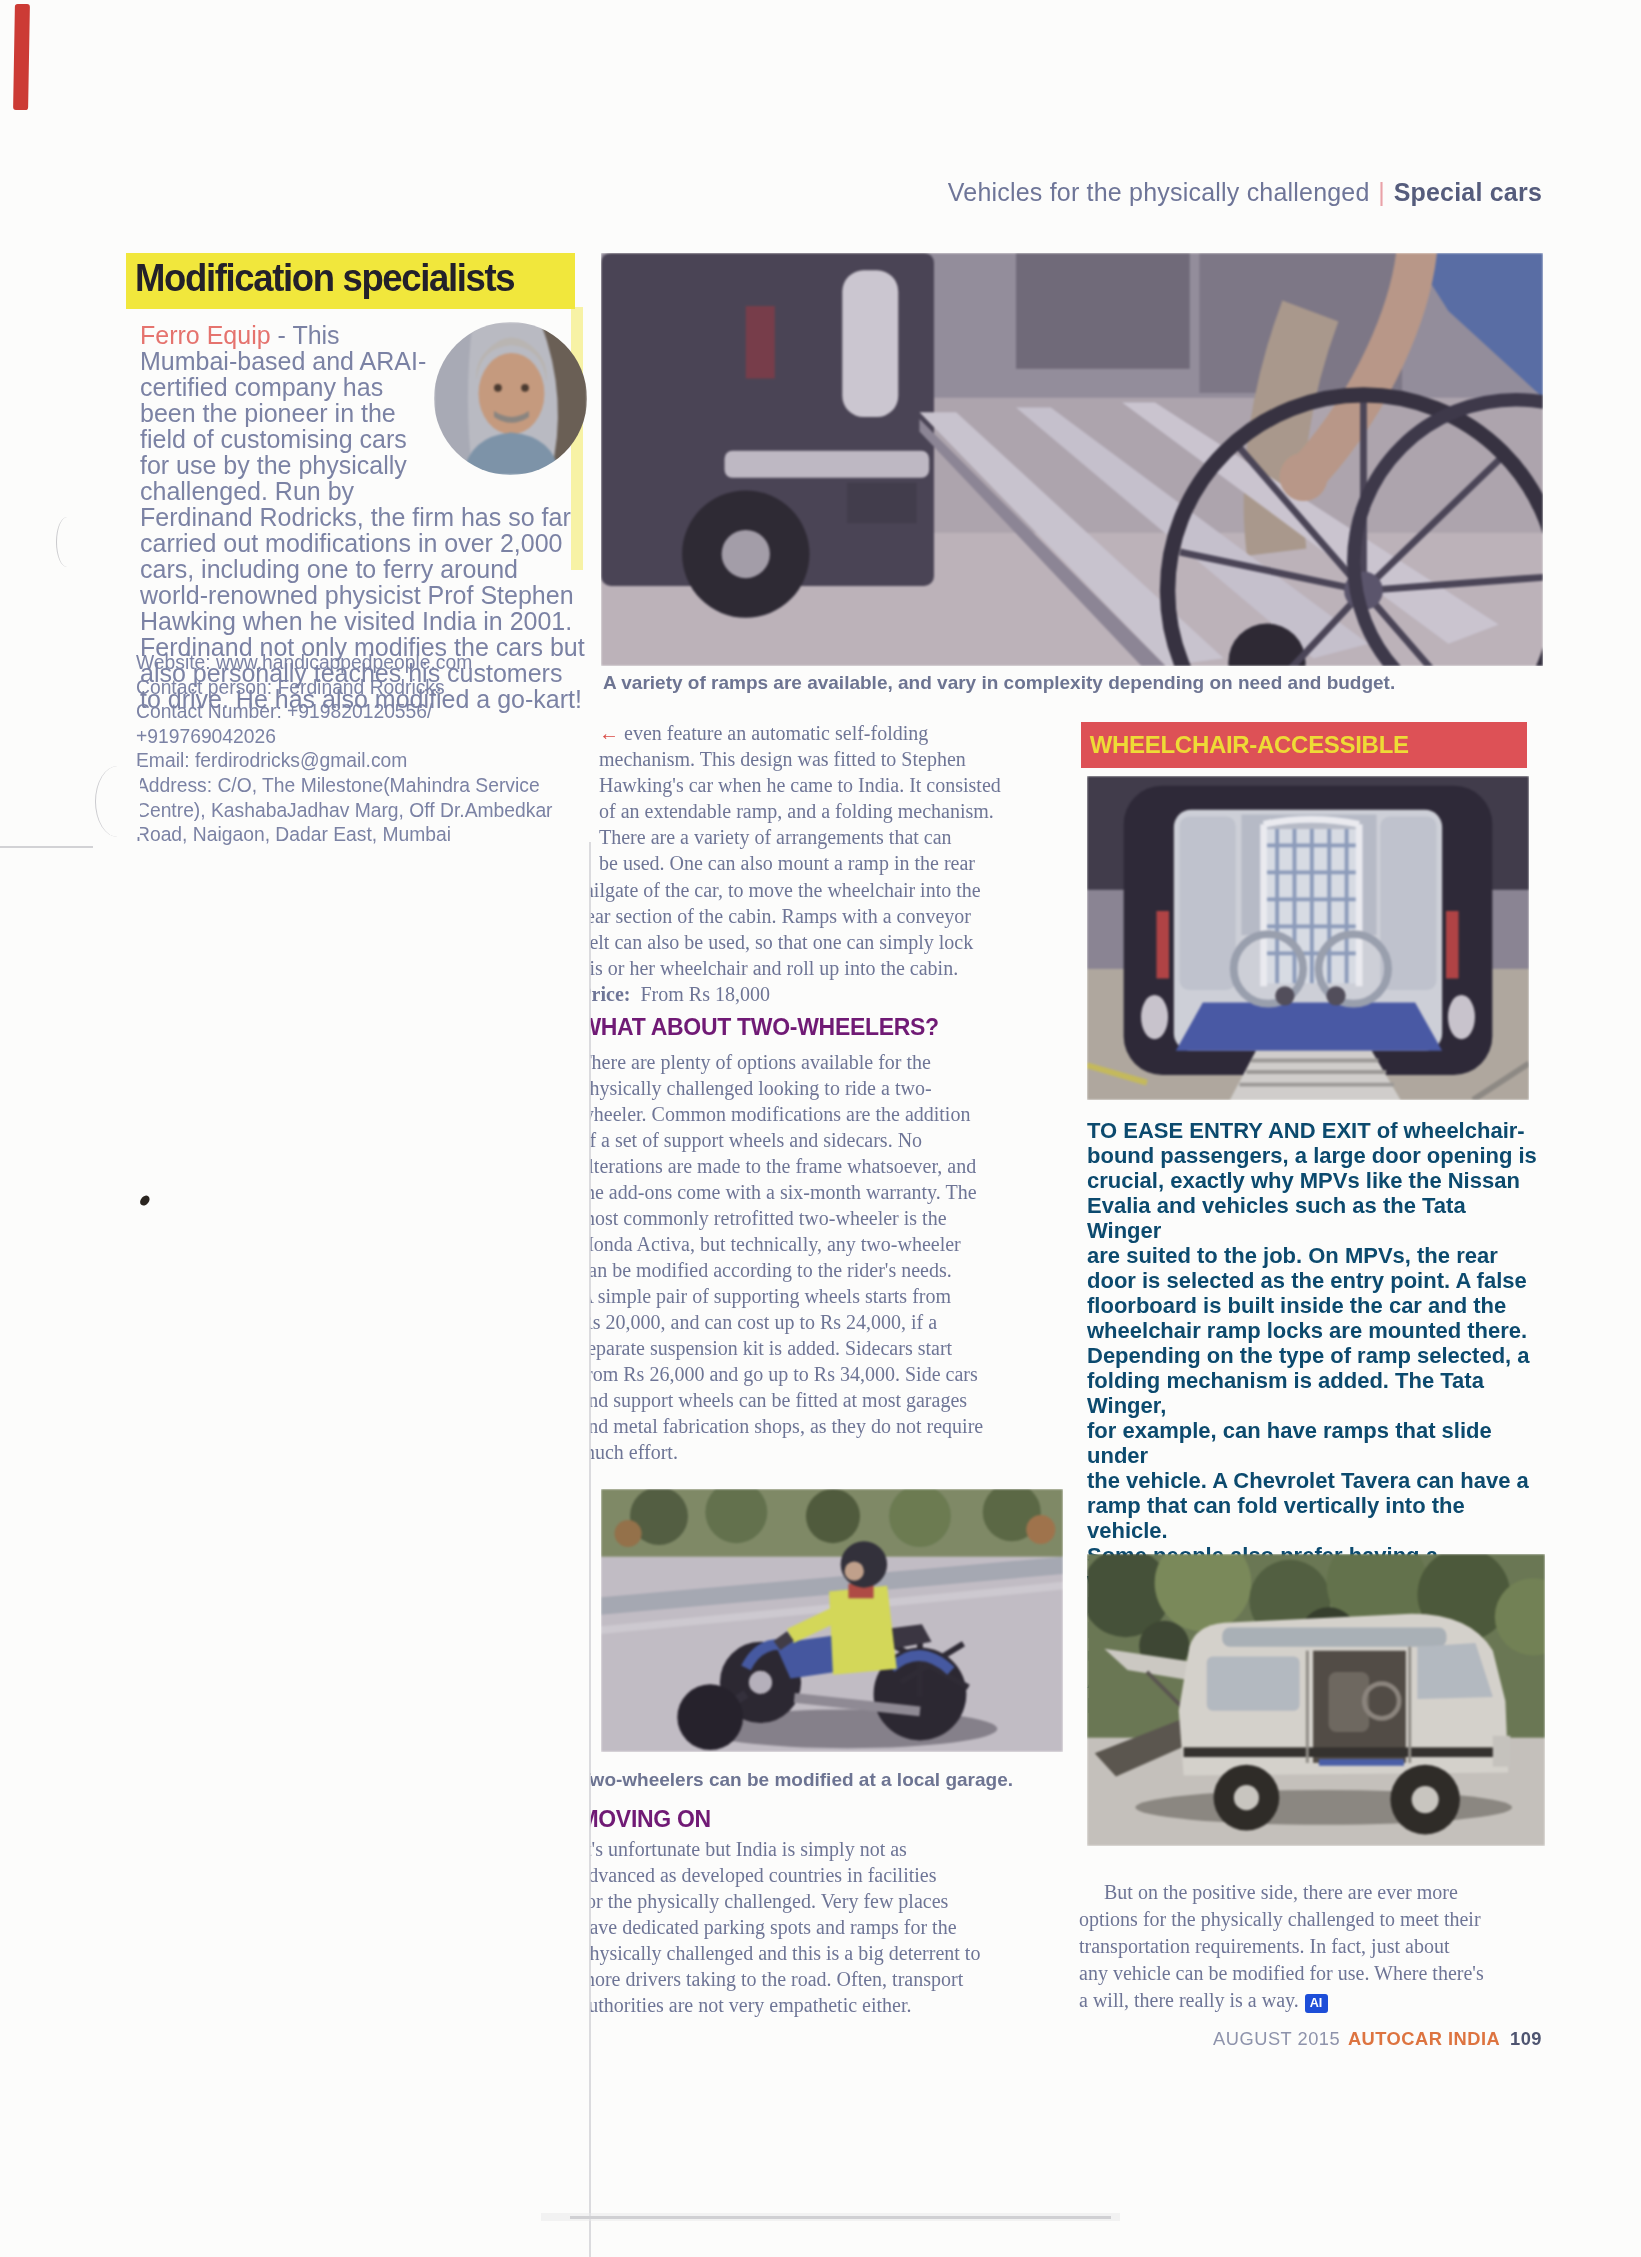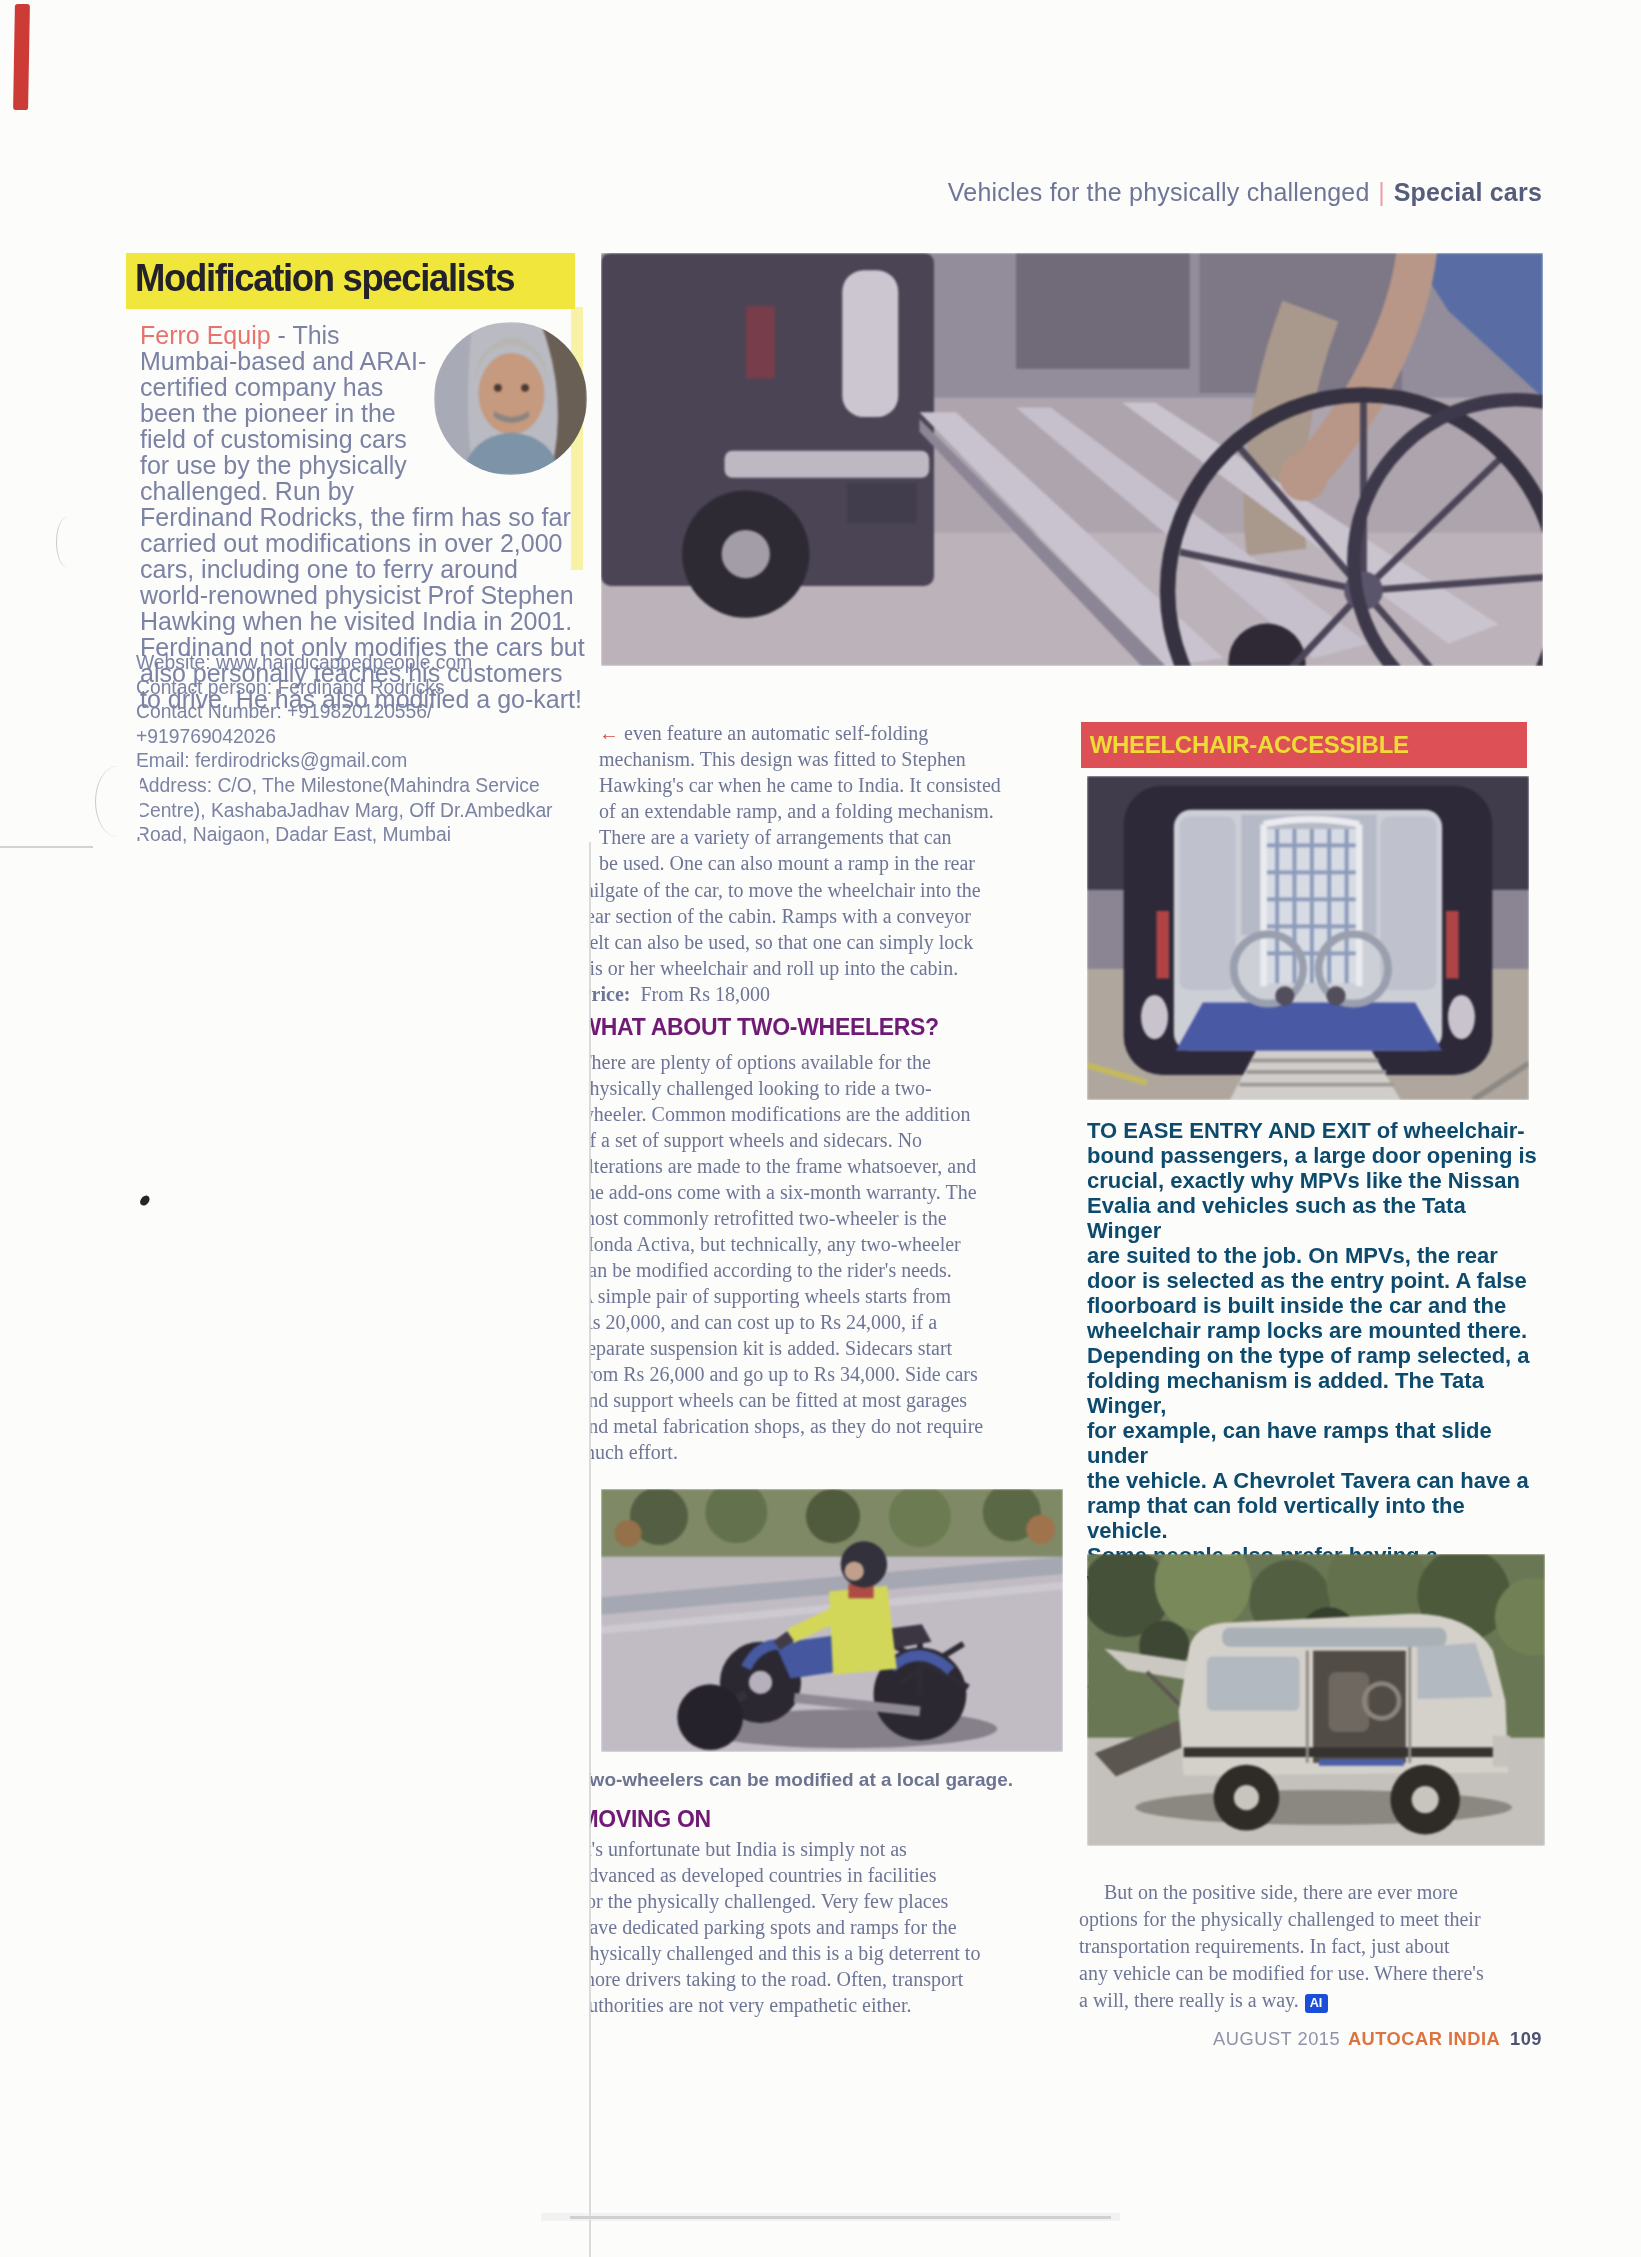--- a/index.html
+++ b/index.html
@@ -136,20 +136,21 @@
           <line x1="790" y1="350" x2="600" y2="310"></line>
         <line x1="790" y1="350" x2="660" y2="200"></line>
       </g>
       <circle cx="790" cy="350" r="203" fill="none" stroke="#2c2838" stroke-width="16"></circle>
       <circle cx="790" cy="350" r="20" fill="#55506a"></circle>
       <circle cx="948" cy="320" r="168" fill="none" stroke="#343044" stroke-width="14"></circle>
       <circle cx="728" cy="232" r="25" fill="#c49a82"></circle>
       <rect width="976" height="428" fill="#8a7f98" opacity=".12"></rect>
     </svg>
   </div>
+  <div class="abs caption cap1">A variety of ramps are available, and vary in complexity depending on need and budget.</div>
 
   <div class="abs serif pre p1a"><span class="red-arrow">←</span> <span>even feature an automatic self-folding
 mechanism.  This design was fitted to Stephen
 Hawking's car when he came to India. It consisted
 of an extendable ramp, and a folding mechanism.
 There are a variety of arrangements that can
 be used. One can also mount a ramp in the rear</span></div>
 
   <div class="abs clip w-p1b">
     <div class="serif pre">tailgate of the car, to move the wheelchair into the

